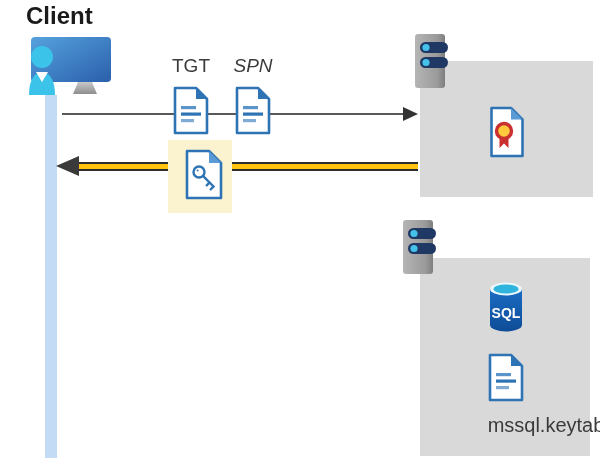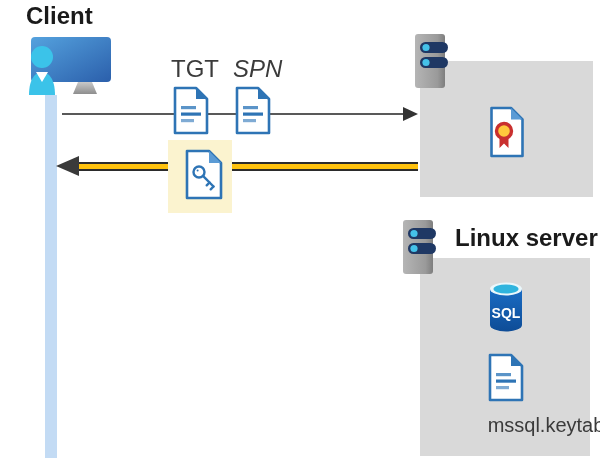--- a/index.html
+++ b/index.html
@@ -5,21 +5,21 @@
   html,body{margin:0;padding:0;background:#fff;}
   .canvas{
     position:relative;width:600px;height:468px;background:#ffffff;overflow:hidden;
     font-family:"Liberation Sans", sans-serif;
   }
   .abs{position:absolute;}
   .title{font-weight:700;font-size:24px;color:#1a1a1a;line-height:23px;}
   .client-title{left:26px;top:4px;width:90px;}
   .dc-title{left:455px;top:3px;width:132px;}
   .linux-title{left:455px;top:226px;width:140px;white-space:nowrap;}
-  .flow-label{top:55px;width:40px;text-align:center;font-size:24px;color:#3b3b3b;}
+  .flow-label{top:55px;width:40px;text-align:center;font-size:19px;color:#3b3b3b;}
   .tgt-label{left:171px;}
   .spn-label{left:233px;font-style:italic;}
   .keytab-label{left:420px;top:414px;width:170px;text-align:center;font-size:20px;color:#3b3b3b;padding-left:41px;}
 
   .swimlane{left:45px;top:95px;width:12px;height:363px;background:#c3dbf4;}
 
   .gray-box{background:#d9d9d9;}
   .dc-box{left:420px;top:61px;width:173px;height:136px;}
   .linux-box{left:420px;top:258px;width:170px;height:198px;}
 
@@ -140,21 +140,20 @@
           <stop offset="1" stop-color="#7e7e7e"></stop>
       </linearGradient>
     </defs>
     <rect x="1" y="1" width="30" height="54" rx="3" fill="url(#srvg2)"></rect>
     <rect x="6" y="9" width="28" height="11" rx="5.5" fill="#1f3864"></rect>
     <circle cx="12" cy="14.5" r="3.6" fill="#45c2e9"></circle>
     <rect x="6" y="24" width="28" height="11" rx="5.5" fill="#1f3864"></rect>
     <circle cx="12" cy="29.5" r="3.6" fill="#45c2e9"></circle>
   </svg>
 
-  <div class="abs title linux-title">Linux server</div>
 
   <svg class="abs" style="left:487px;top:281px;" width="38" height="52" viewBox="0 0 38 52">
     <defs>
       <linearGradient id="sqlg" x1="0" y1="0" x2="0" y2="1">
         <stop offset="0" stop-color="#1a6cc4"></stop>
           <stop offset="1" stop-color="#0e4c96"></stop>
       </linearGradient>
     </defs>
     <path d="M3 8 L3 44 A16 6.5 0 0 0 35 44 L35 8 Z" fill="url(#sqlg)"></path>
     <ellipse cx="19" cy="8" rx="16" ry="6.5" fill="#eaf7fb"></ellipse>

